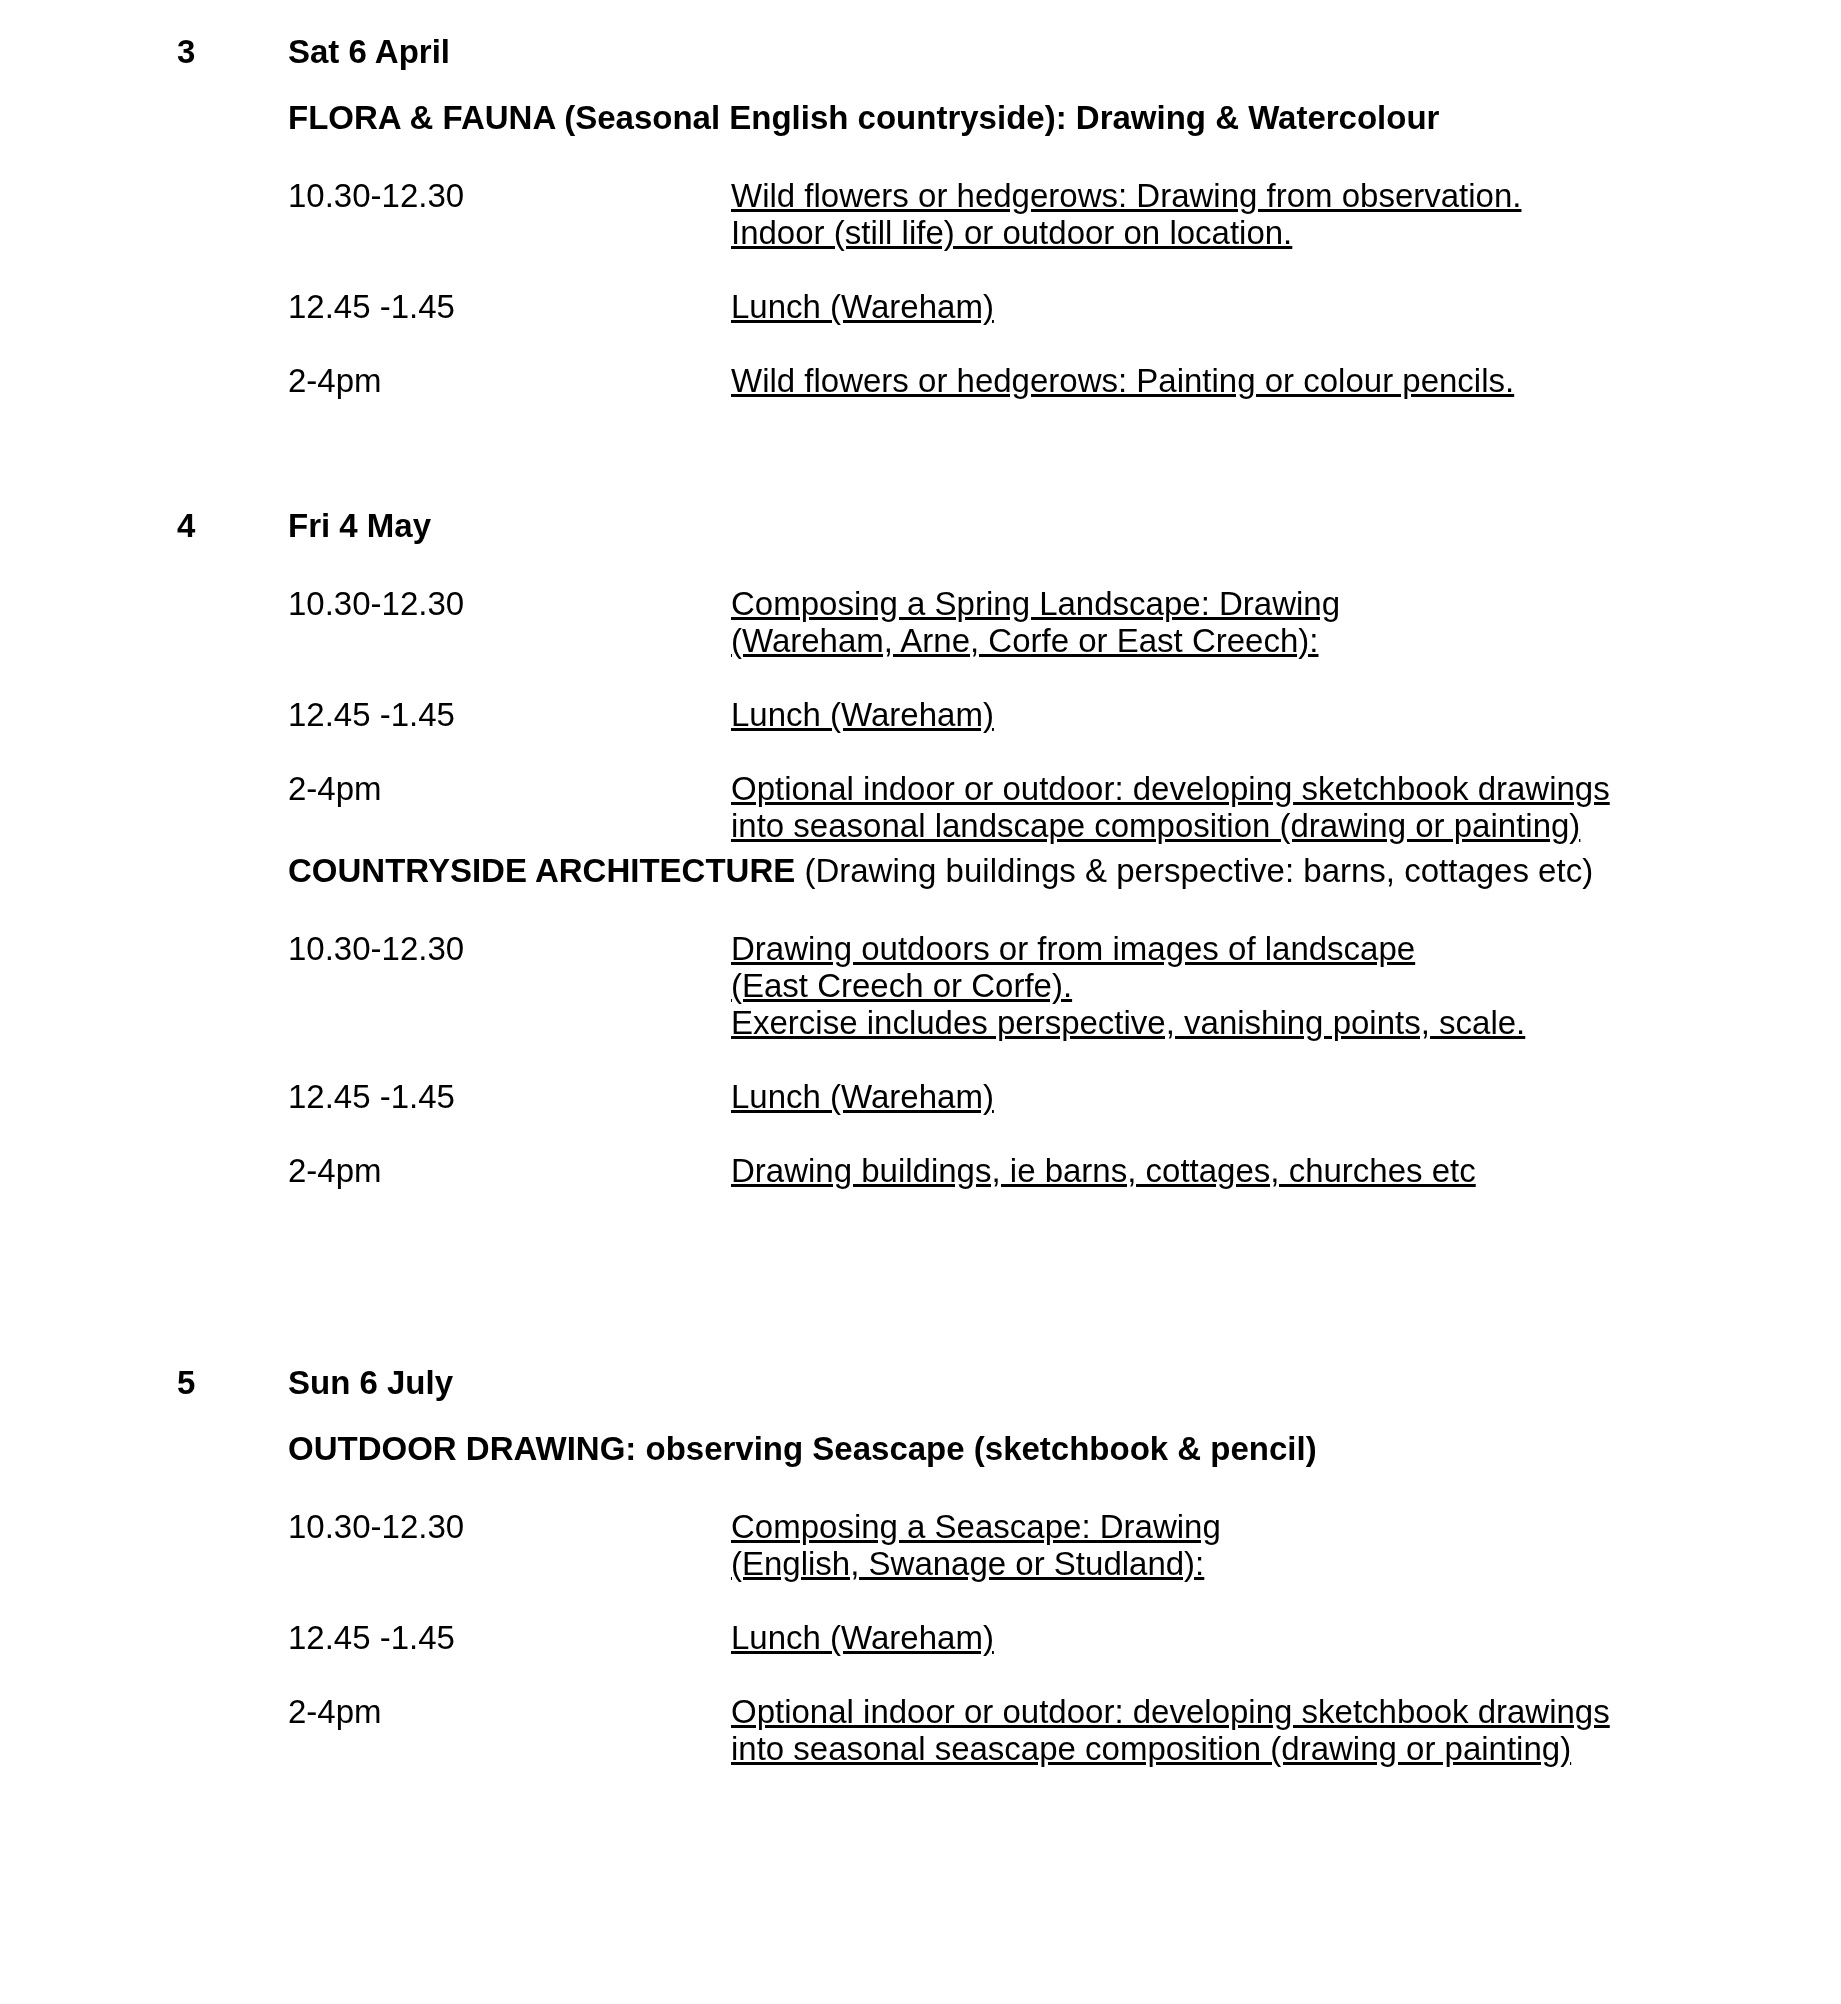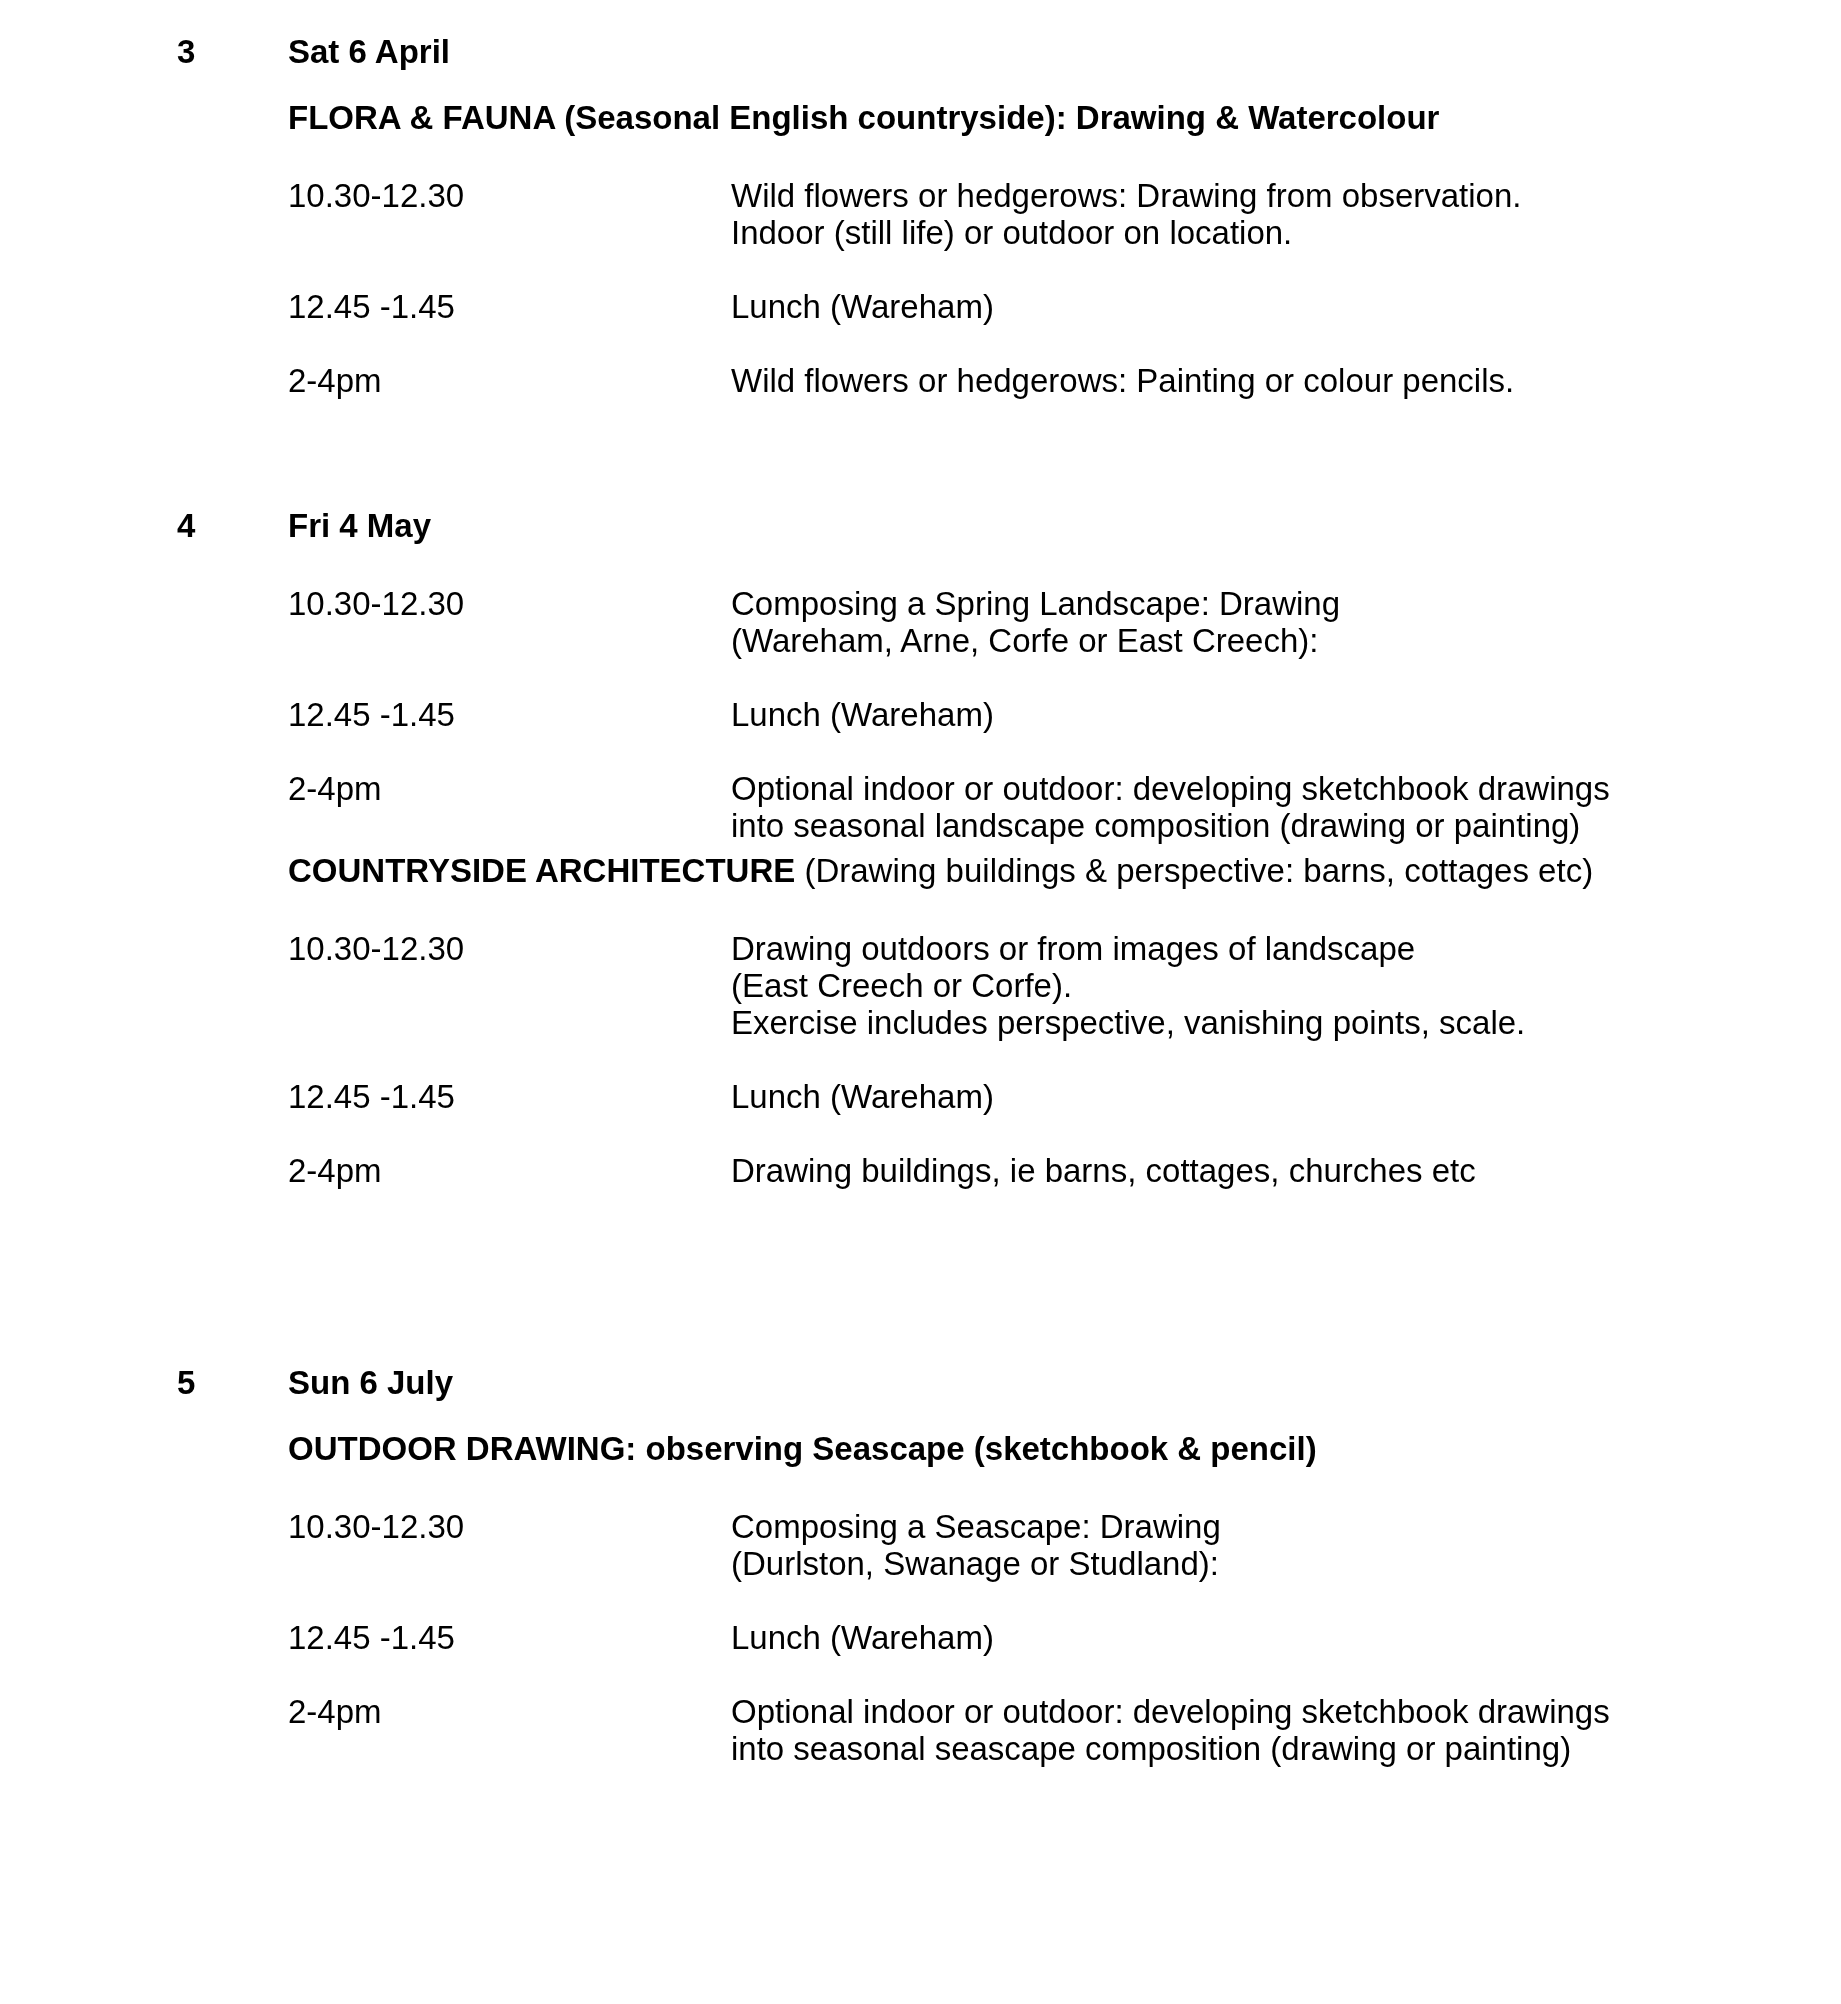--- a/index.html
+++ b/index.html
@@ -16,21 +16,21 @@
     color: #000000;
     font-family: "Liberation Sans", "DejaVu Sans", sans-serif;
     font-size: 33px;
     line-height: 37px;
     padding: 33px 45px 0 177px;
     overflow: hidden;
   }
   .row { display: flex; align-items: flex-start; }
   .ncol { flex: 0 0 111px; white-space: pre-wrap; }
   .tcol { flex: 0 0 443px; white-space: pre-wrap; }
-  .dcol { flex: 1; white-space: pre-wrap; }
+  .dcol { flex: 1; white-space: pre-wrap; text-decoration: underline; }
   .indent { margin-left: 111px; }
   .b { font-weight: bold; }
   .mt0   { margin-top: 8px; }
   .mt47  { margin-top: 29px; }
   .mt50  { margin-top: 37px; }
   .mt55  { margin-top: 41px; }
   .mt145 { margin-top: 108px; }
   .mt235 { margin-top: 175px; }
 </style>
 </head>
@@ -107,21 +107,21 @@
     <div class="b">Sun 6 July</div>
   </div>
 
   <div class="indent mt47">
     <span class="b">OUTDOOR DRAWING: observing Seascape (sketchbook &amp; pencil)</span><span></span>
   </div>
 
   <div class="row indent mt55">
     <div class="tcol">10.30-12.30</div>
     <div class="dcol">Composing a Seascape: Drawing
-(Durlston, Swanage or Studland):</div>
+(English, Swanage or Studland):</div>
   </div>
   <div class="row indent mt50">
     <div class="tcol">12.45 -1.45</div>
     <div class="dcol">Lunch (Wareham)</div>
   </div>
   <div class="row indent mt50">
     <div class="tcol">2-4pm</div>
     <div class="dcol">Optional indoor or outdoor: developing sketchbook drawings
 into seasonal seascape composition (drawing or painting)</div>
   </div>

